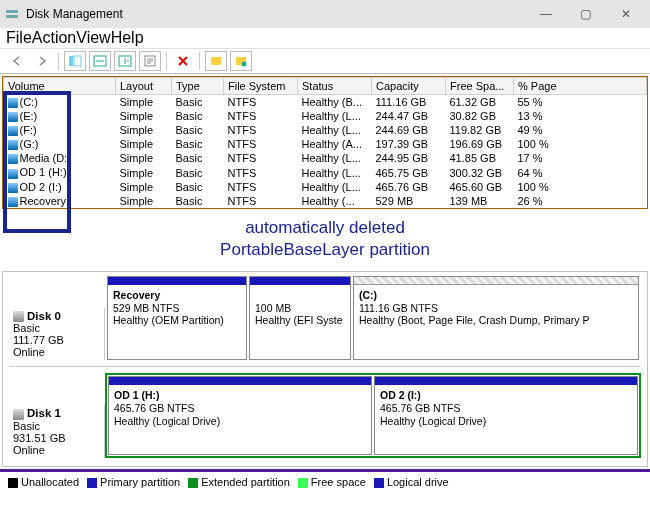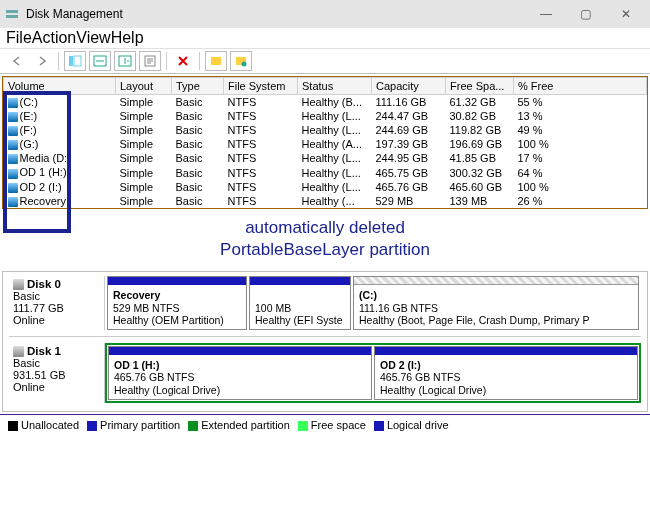--- a/index.html
+++ b/index.html
@@ -23,35 +23,35 @@
 .volume-table { width: 100%; border-collapse: collapse; font-size: 11px; }
 .volume-table th { background: #f4f4f4; border: 1px solid #d0d0d0; text-align: left; padding: 2px 4px; font-weight: normal; font-size: 11px; }
 .volume-table td { padding: 1px 4px; white-space: nowrap; font-size: 11px; }
 .vicon { display: inline-block; width: 10px; height: 10px; background: linear-gradient(#8cf, #06a); border-radius: 1px; margin-right: 2px; vertical-align: middle; }
 
 .highlight-box { position: absolute; border: 4px solid #1a2390; left: 0; top: 14px; width: 68px; height: 142px; pointer-events: none; }
 .annotation { text-align: center; color: #1a2390; font-size: 17px; padding: 6px 0 8px; line-height: 1.3; }
 
 .disk-area { border: 1px solid #c0c0c0; margin: 2px; padding: 4px 6px 2px; }
 .disk-row { display: flex; margin-bottom: 6px; }
-.disk-label { width: 96px; padding: 2px 4px; border-right: 1px solid #ccc; }
+.disk-label { width: 96px; padding: 2px 4px; border-right: 1px solid #ccc; margin-top: 32px; }
 .disk-label .dname { font-size: 11.5px; }
 .disk-label .dname b { font-weight: bold; }
 .disk-label .dicon { display: inline-block; width: 11px; height: 11px; background: linear-gradient(#ddd, #888); border-radius: 1px; margin-right: 3px; vertical-align: middle; }
 .disk-parts { flex: 1; display: flex; gap: 2px; padding: 0 2px; }
 .part { border: 1px solid #888; padding: 2px 5px; font-size: 10.5px; line-height: 1.2; overflow: hidden; position: relative; }
 .part .pbar { position: absolute; left: 0; right: 0; top: 0; height: 8px; }
 .part .pbody { padding-top: 10px; }
 .bar-blue { background: #1818b8; }
 .bar-stripe { background: repeating-linear-gradient(45deg, #dadada, #dadada 3px, #f4f4f4 3px, #f4f4f4 6px); border-bottom: 1px solid #999; }
 .dcontainer { border: 2px solid #0a9020; padding: 1px; display: flex; gap: 2px; flex: 1; }
 .dcontainer .part { flex: 1; border: 1px solid #888; }
 .hr { height: 1px; background: #ccc; margin: 3px 0 6px; }
 
-.legend { display: flex; align-items: center; gap: 8px; padding: 4px 8px; font-size: 11px; border-top: 1px solid #4c1d95; }
+.legend { display: flex; align-items: center; gap: 8px; padding: 4px 8px; font-size: 11px; border-top: 3px solid #4c1d95; }
 .lbox { width: 10px; height: 10px; display: inline-block; margin-right: 3px; vertical-align: middle; }
 </style>
 </head>
 <body>
 
 <div class="titlebar">
   <span class="icon">
     <svg width="14" height="14" viewBox="0 0 14 14">
         <rect x="1" y="3" width="12" height="3" fill="#6aa"></rect>
         <rect x="1" y="8" width="12" height="3" fill="#6aa"></rect>
@@ -142,21 +142,21 @@
       </colgroup>
     <thead>
         <tr>
       <th>Volume</th>
       <th>Layout</th>
       <th>Type</th>
       <th>File System</th>
       <th>Status</th>
       <th>Capacity</th>
       <th>Free Spa...</th>
-      <th>% Free</th>
+      <th>% Page</th>
     </tr>
       </thead>
     <tbody id="vol-body">
         <tr>
           <td><span class="vicon"></span>(C:)</td>
           <td>Simple</td>
           <td>Basic</td>
           <td>NTFS</td>
           <td>Healthy (B...</td>
           <td>111.16 GB</td>

